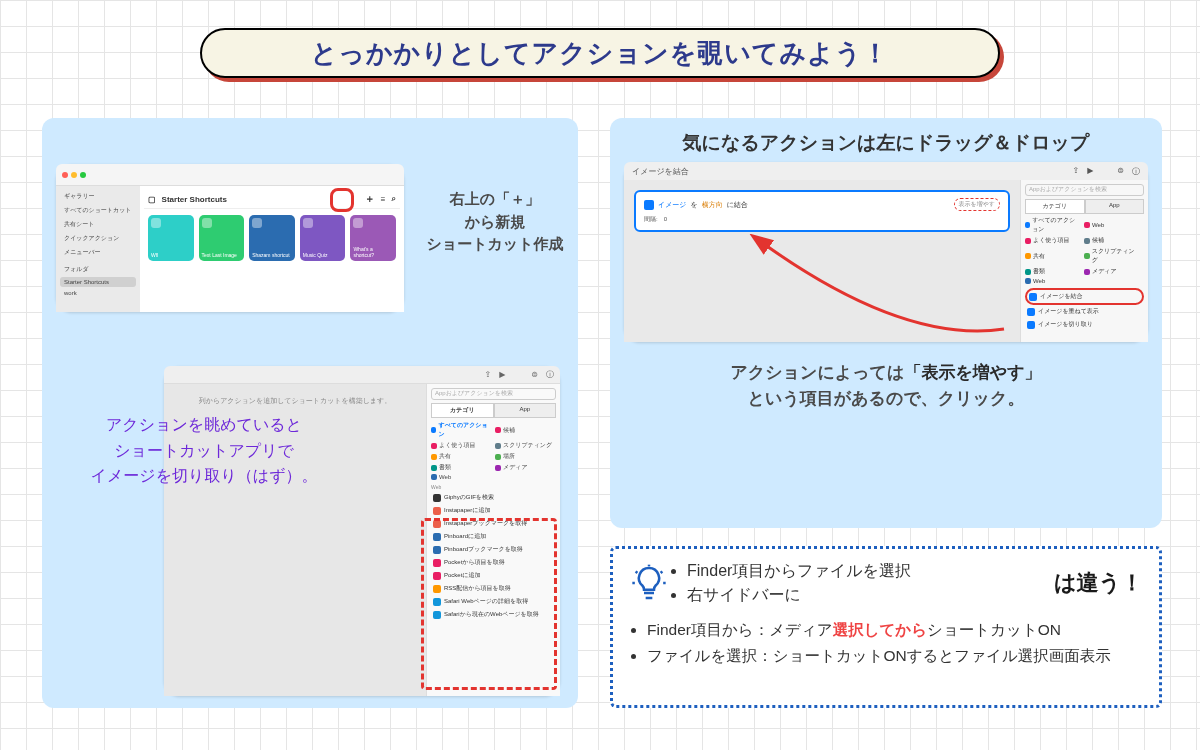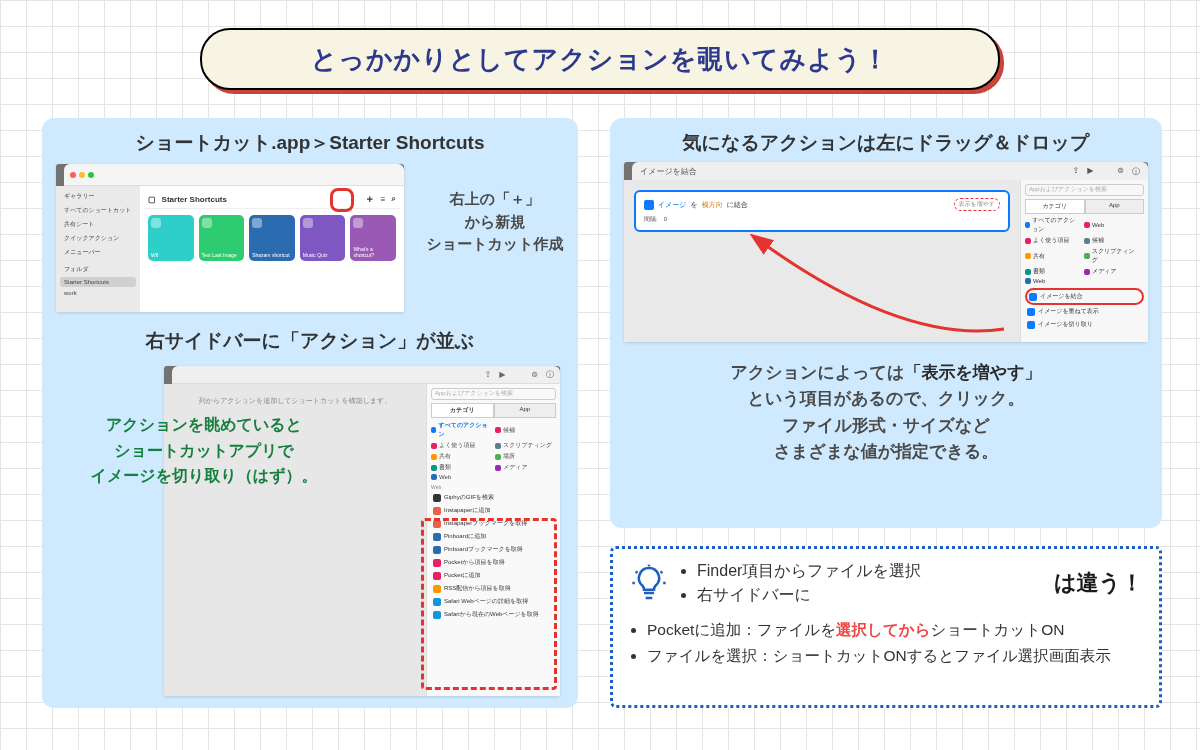--- a/index.html
+++ b/index.html
@@ -10,21 +10,21 @@
   background-image:
     linear-gradient(#e5e5e5 1px, transparent 1px),
     linear-gradient(90deg, #e5e5e5 1px, transparent 1px);
   background-size: 26px 26px;
   position: relative;
 }
 
 .title-banner {
   position: absolute;
   left: 200px; top: 28px;
-  width: 800px; height: 62px;
+  width: 800px; height: 50px;
   background: #f7f4e4;
   border: 2.5px solid #000;
   border-radius: 30px;
   box-shadow: 4px 4px 0 #c7463a;
   display: flex; align-items: center; justify-content: center;
   font-size: 26px; font-weight: 800;
   color: #2d3a8c;
   letter-spacing: 1px;
 }
 
@@ -35,27 +35,26 @@
 }
 .panel-left { left: 42px; top: 118px; width: 536px; height: 590px; }
 .panel-right { left: 610px; top: 118px; width: 552px; height: 410px; }
 
 .panel-heading {
   text-align: center; font-size: 19px; font-weight: 700;
   color: #333; padding-top: 12px;
 }
 
 .screenshot {
-  background: #737373;
-  border-radius: 3px;
+  background: #f0abfc;
+  border-radius: 16px;
   box-shadow: 0 1px 3px rgba(0,0,0,.15);
   position: absolute;
   font-size: 7px;
   color: #333;
-  padding-left: 8px;
 }
 
 
 .ss-win { left: 14px; top: 46px; width: 348px; height: 148px; }
 .ss-toolbar {
   background: #f5f5f5; height: 22px;
   border-bottom: 1px solid #ddd;
   display: flex; align-items: center; padding: 0 6px;
   gap: 4px;
   border-radius: 6px 6px 0 0;
@@ -110,21 +109,21 @@
 .al-group { font-size:5px; color:#888; margin:3px 0 1px; }
 .al-item { display:flex; align-items:center; gap:3px; padding:2px 2px; }
 .al-icon { width:8px; height:8px; border-radius:2px; }
 .red-dash {
   position:absolute; right:3px; bottom:6px;
   width:136px; height:172px;
   border:3px dashed #e3342f; border-radius:4px;
 }
 .note-left2 {
   position:absolute; left:22px; top:294px; width:280px;
-  font-size:16px; color:#15803d; line-height:1.6; font-weight:700; text-align:center;
+  font-size:16px; color:#6d28d9; line-height:1.6; font-weight:400; text-align:center;
   z-index:5;
 }
 
 
 .ed-win { left:14px; top:44px; width:524px; height:180px; }
 .ed-tb { height:18px; background:#efefef; border-radius:6px 6px 0 0; display:flex; align-items:center; padding:0 8px; font-size:8px; color:#555; justify-content:space-between;}
 .ed-tb-r { display:flex; gap:8px;}
 .ed-body { position:absolute; left:0; right:0; top:18px; bottom:0; display:flex;}
 .ed-main { flex:1; background:#e9e9e9; padding:10px; position:relative;}
 .ed-step {
@@ -158,38 +157,37 @@
 .bold-blue{ color:#2a2a2a; font-weight:900;}
 
 
 .tip-box {
   position:absolute; left:610px; top:546px; width:552px; height:162px;
   border:3px dotted #1d5fbf; border-radius:6px;
   background:#fff;
   padding:10px 16px;
   font-size:16px; color:#333;
 }
-.tip-top { display:flex; align-items:center; gap:10px;}
+.tip-top { display:flex; align-items:center; }
 .bulb { width:40px; height:40px; color:#1d5fbf;}
 .tip-list { line-height:1.5; }
 .tip-list li { list-style:disc; margin-left:18px;}
 .tip-right { margin-left:auto; font-size:22px; font-weight:800; color:#1a1a1a;}
 .tip-bottom { margin-top:10px; font-size:15.5px; line-height:1.7;}
 .tip-bottom li{ list-style:disc; margin-left:18px;}
 .em-red{ color:#ef4444; font-weight:800;}
 </style>
 </head>
 <body>
 
 <div class="title-banner">
   <span>とっかかりとしてアクションを覗いてみよう！</span>
 </div>
 
 <div class="panel panel-left">
-  <div class="panel-heading">ショートカット.app＞Starter Shortcuts</div>
 
   <div class="screenshot ss-win">
     <div class="ss-toolbar">
       <div class="dots">
         <div class="dot r"></div>
         <div class="dot y"></div>
         <div class="dot g"></div>
       </div>
     </div>
     <div class="sidebar">
@@ -235,21 +233,20 @@
     </div>
     <div class="ss-plus"></div>
   </div>
 
   <div class="note-right1">
     <span>右上の「＋」</span><br>
     <span>から新規</span><br>
     <span>ショートカット作成</span>
   </div>
 
-  <div class="subheading sub2-pos">右サイドバーに「アクション」が並ぶ</div>
 
   <div class="screenshot act-win">
     <div class="act-tb">
       <span>⇪</span>
       <span>▶</span>
       <span style="width:10px;"></span>
       <span>⊜</span>
       <span>ⓘ</span>
     </div>
     <div class="act-body">
@@ -449,38 +446,37 @@
               <span>イメージを切り取り</span>
             </div>
         </div>
       </div>
     </div>
   </div>
 
   <div class="note-right-panel">
     <span>アクションによっては</span><span class="bold-blue">「表示を増やす」</span><br>
     <span>という項目があるので、クリック。</span><br>
-    <span>ファイル形式・サイズなど</span><br>
-    <span>さまざまな値が指定できる。</span>
+    <br>
   </div>
 </div>
 
 <div class="tip-box">
   <div class="tip-top">
     <svg class="bulb" viewBox="0 0 24 24" fill="none" stroke="#1d5fbf" stroke-width="1.5">
       <path d="M9 18h6M10 21h4M12 3a6 6 0 0 0-4 10.5c.7.7 1 1.5 1 2.5h6c0-1 .3-1.8 1-2.5A6 6 0 0 0 12 3z"></path>
       <line x1="12" y1="1" x2="12" y2="2"></line>
         <line x1="4" y1="5" x2="5" y2="6"></line>
         <line x1="20" y1="5" x2="19" y2="6"></line>
         <line x1="2" y1="12" x2="3.5" y2="12"></line>
         <line x1="22" y1="12" x2="20.5" y2="12"></line>
     </svg>
     <ul class="tip-list">
       <li>Finder項目からファイルを選択</li>
       <li>右サイドバーに</li>
     </ul>
     <span class="tip-right">は違う！</span>
   </div>
   <ul class="tip-bottom">
-    <li><span>Pocketに追加：ファイルを</span><span class="em-red">選択してから</span><span>ショートカットON</span></li>
+    <li><span>Finder項目から：メディア</span><span class="em-red">選択してから</span><span>ショートカットON</span></li>
     <li>ファイルを選択：ショートカットONするとファイル選択画面表示</li>
   </ul>
 </div>
 
 </body></html>

